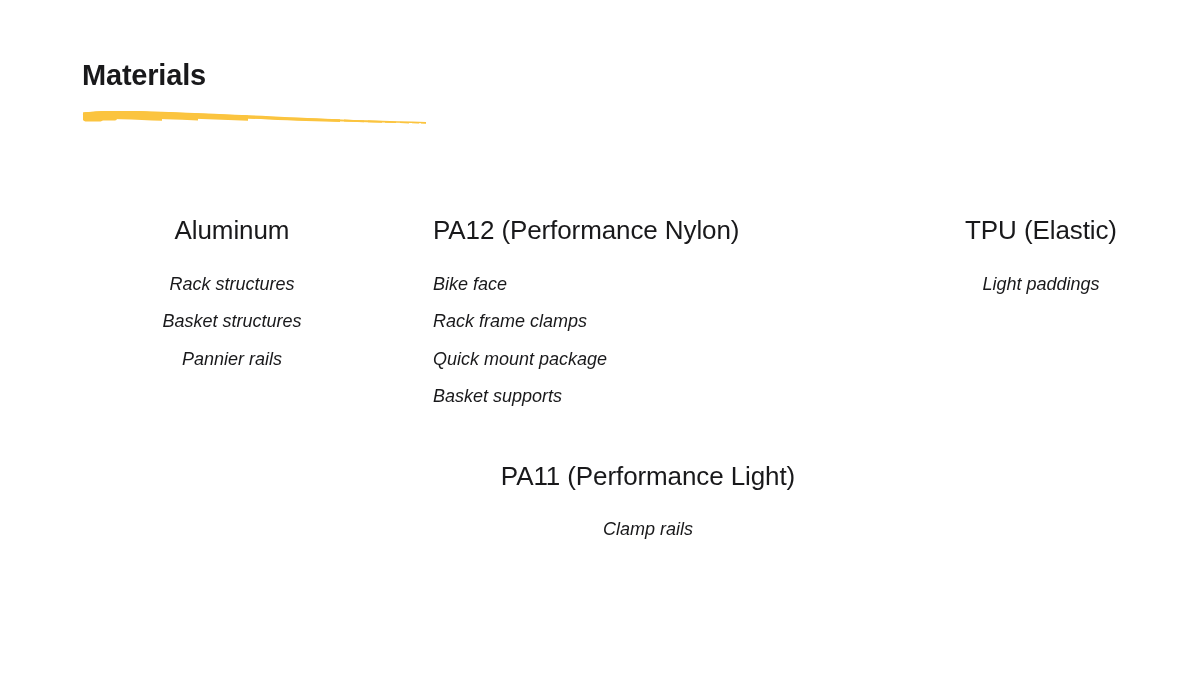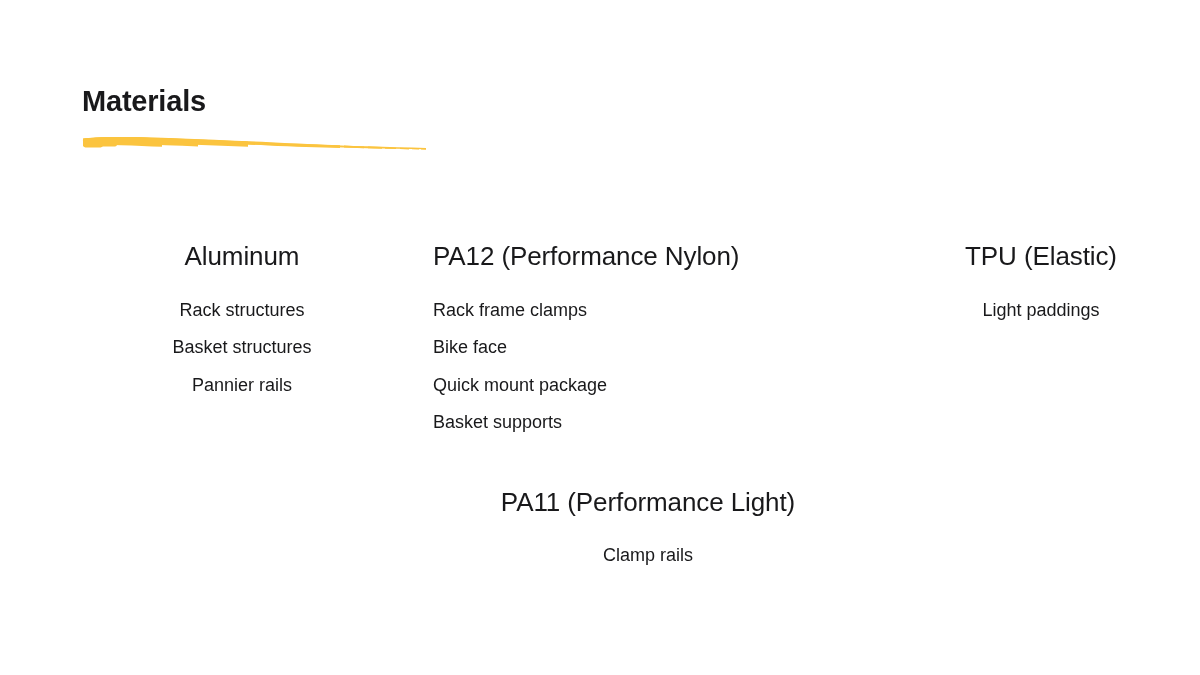--- a/index.html
+++ b/index.html
@@ -14,21 +14,20 @@
     font-family: "Liberation Sans", sans-serif;
     overflow: hidden;
     position: relative;
     -webkit-font-smoothing: antialiased;
   }
 
   .slide {
     position: absolute;
     inset: 0;
     background: #ffffff;
-    margin-top: 26px;
   }
 
   
   .title-block {
     position: absolute;
     left: 82px;
     top: 60px;
     width: 420px;
   }
   .slide-title {
@@ -54,21 +53,21 @@
     position: absolute;
     left: 0;
     top: 0;
     width: 1200px;
     height: 675px;
   }
   .column {
     position: absolute;
     top: 215px;
   }
-  .column.col-0 { left: 92px;  width: 300px; }
+  .column.col-0 { left: 82px;  width: 300px; }
   .column.col-1 { left: 433px; width: 430px; }
   .column.col-2 { left: 901px; width: 280px; }
 
   .group { margin-bottom: 45px; }
   .group:last-child { margin-bottom: 0; text-align: center; }
 
   .group-heading {
     font-size: 26px;
     font-weight: 400;
     color: #19191b;
@@ -82,20 +81,21 @@
     margin: 0;
     padding: 0;
   }
   .group-item {
     font-size: 18px;
     font-weight: 400;
     color: #19191b;
     line-height: 37.5px;
     letter-spacing: 0px;
     white-space: nowrap;
+    font-style: italic;
   }
 </style>
 </head>
 <body>
 
 <div class="slide">
 
   <div class="title-block">
     <h1 class="slide-title">Materials</h1>
 
@@ -135,22 +135,22 @@
             <li class="group-item">Rack structures</li>
             <li class="group-item">Basket structures</li>
             <li class="group-item">Pannier rails</li>
           </ul>
         </div>
       </div>
       <div class="column col-1">
         <div class="group">
           <div class="group-heading">PA12 (Performance Nylon)</div>
           <ul class="group-items">
+            <li class="group-item">Bike face</li>
             <li class="group-item">Rack frame clamps</li>
-            <li class="group-item">Bike face</li>
             <li class="group-item">Quick mount package</li>
             <li class="group-item">Basket supports</li>
           </ul>
         </div>
         <div class="group">
           <div class="group-heading">PA11 (Performance Light)</div>
           <ul class="group-items">
             <li class="group-item">Clamp rails</li>
           </ul>
         </div>

